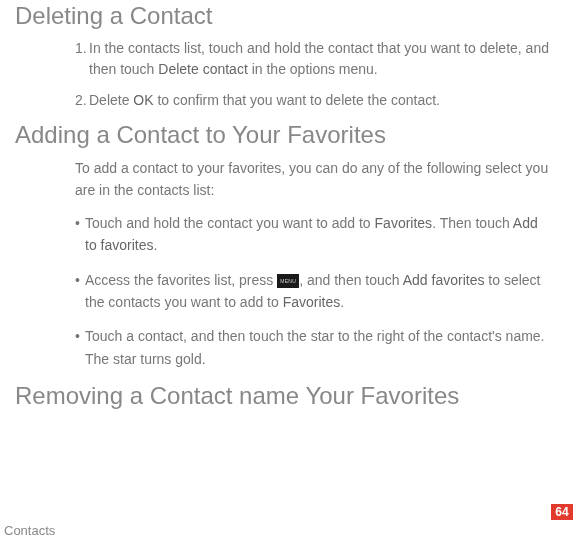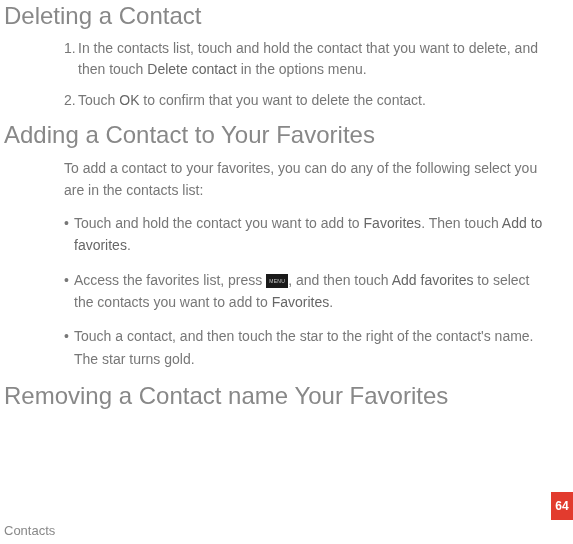--- a/index.html
+++ b/index.html
@@ -5,21 +5,21 @@
   * { margin: 0; padding: 0; box-sizing: border-box; }
   body {
     width: 573px;
     height: 544px;
     font-family: Arial, Helvetica, sans-serif;
     position: relative;
     background: #fff;
     color: #777;
   }
   .page {
-    padding: 0 12px 0 0;
+    padding: 0 12px 0 11px;
   }
   h2 {
     font-size: 24px;
     font-weight: normal;
     color: #888;
     margin: 2px 0 8px 4px;
   }
   h2.tight { margin-top: 6px; }
   .indent {
     margin-left: 64px;
@@ -67,21 +67,21 @@
     font-size: 5px;
     text-align: center;
     line-height: 14px;
     letter-spacing: 0.3px;
   }
   .page-tab {
     position: absolute;
     right: 0;
     bottom: 24px;
     width: 22px;
-    height: 28px;
+    height: 16px;
     background: #e23b2e;
     color: #fff;
     font-size: 12px;
     font-weight: bold;
     display: flex;
     align-items: center;
     justify-content: center;
   }
   .footer {
     position: absolute;
@@ -98,21 +98,21 @@
 
   <h2>Deleting a Contact</h2>
 
   <div class="indent">
     <div class="step">
       <span class="num">1.</span>
       <span>In the contacts list, touch and hold the contact that you want to delete, and then touch </span><span class="bold">Delete contact</span><span> in the options menu.</span>
     </div>
     <div class="step">
       <span class="num">2.</span>
-      <span>Touch </span><span class="bold">OK</span><span> to confirm that you want to delete the contact.</span>
+      <span>Delete </span><span class="bold">OK</span><span> to confirm that you want to delete the contact.</span>
     </div>
   </div>
 
   <h2 class="tight">Adding a Contact to Your Favorites</h2>
 
   <div class="indent">
     <div class="para">To add a contact to your favorites, you can do any of the following select you are in the contacts list:</div>
 
     <div class="bullet">
       <span class="dot">•</span>

